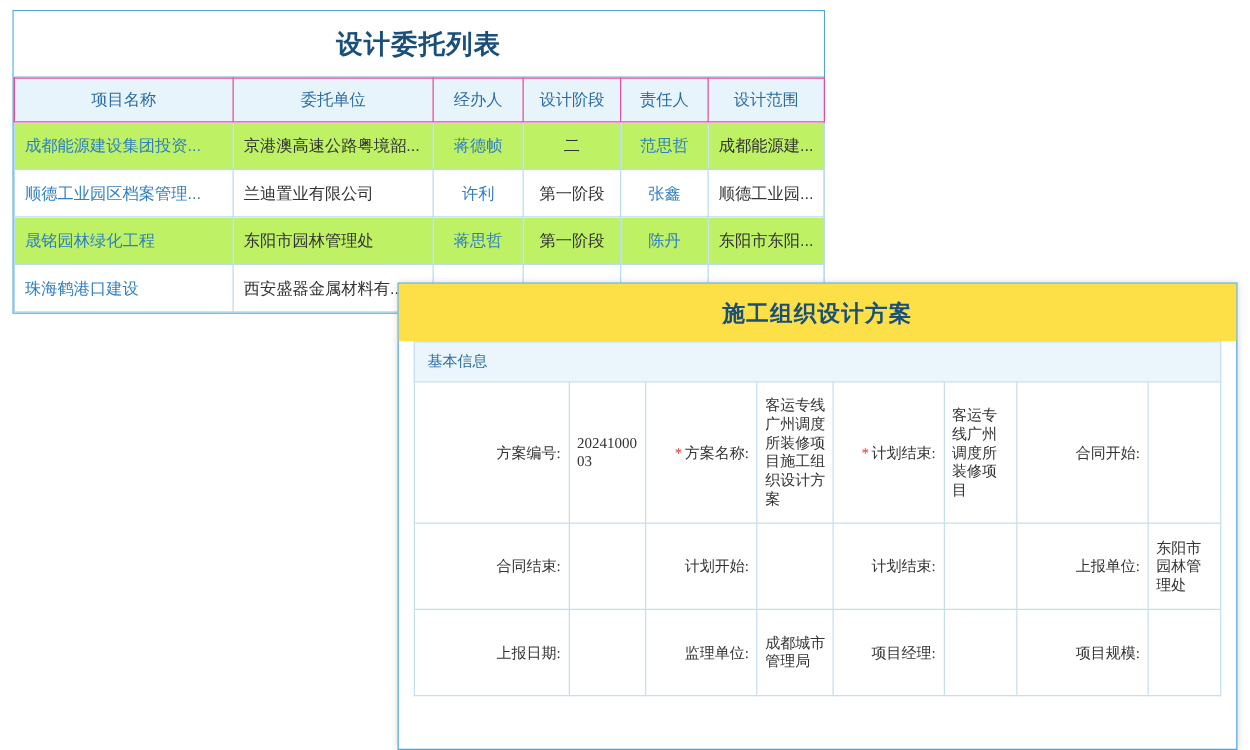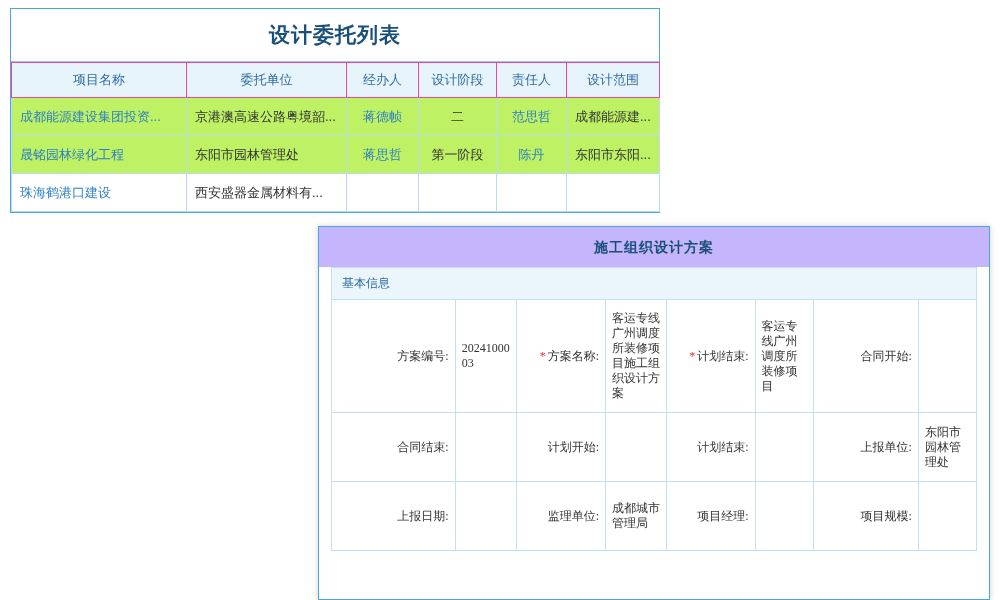--- a/index.html
+++ b/index.html
@@ -82,25 +82,25 @@
     width: 672px;
     height: 374px;
     background: #ffffff;
     border: 1px solid #4da6d9;
     box-sizing: border-box;
     box-shadow: 0 0 6px rgba(0,0,0,0.18);
   }
 
   #plan-title {
     text-align: center;
-    font-size: 14px;
+    font-size: 18px;
     color: #1a4f7a;
     font-weight: bold;
     padding: 12px 0 10px 0;
-    background: #c4b5fd;
+    background: #fde047;
     letter-spacing: 1px;
   }
 
   #plan-body {
     padding: 0 12px;
     box-sizing: border-box;
     font-family: Liberation Serif, serif;
   }
 
   .section-header {
@@ -175,20 +175,28 @@
       </tr>
     </thead>
     <tbody>
       <tr class="alt">
         <td class="link left">成都能源建设集团投资...</td>
         <td class="left">京港澳高速公路粤境韶...</td>
         <td class="link">蒋德帧</td>
         <td>二</td>
         <td class="link">范思哲</td>
         <td class="left">成都能源建...</td>
+      </tr>
+      <tr>
+        <td class="link left">顺德工业园区档案管理...</td>
+        <td class="left">兰迪置业有限公司</td>
+        <td class="link">许利</td>
+        <td>第一阶段</td>
+        <td class="link">张鑫</td>
+        <td class="left">顺德工业园...</td>
       </tr>
       <tr class="alt">
         <td class="link left">晟铭园林绿化工程</td>
         <td class="left">东阳市园林管理处</td>
         <td class="link">蒋思哲</td>
         <td>第一阶段</td>
         <td class="link">陈丹</td>
         <td class="left">东阳市东阳...</td>
       </tr>
       <tr>

